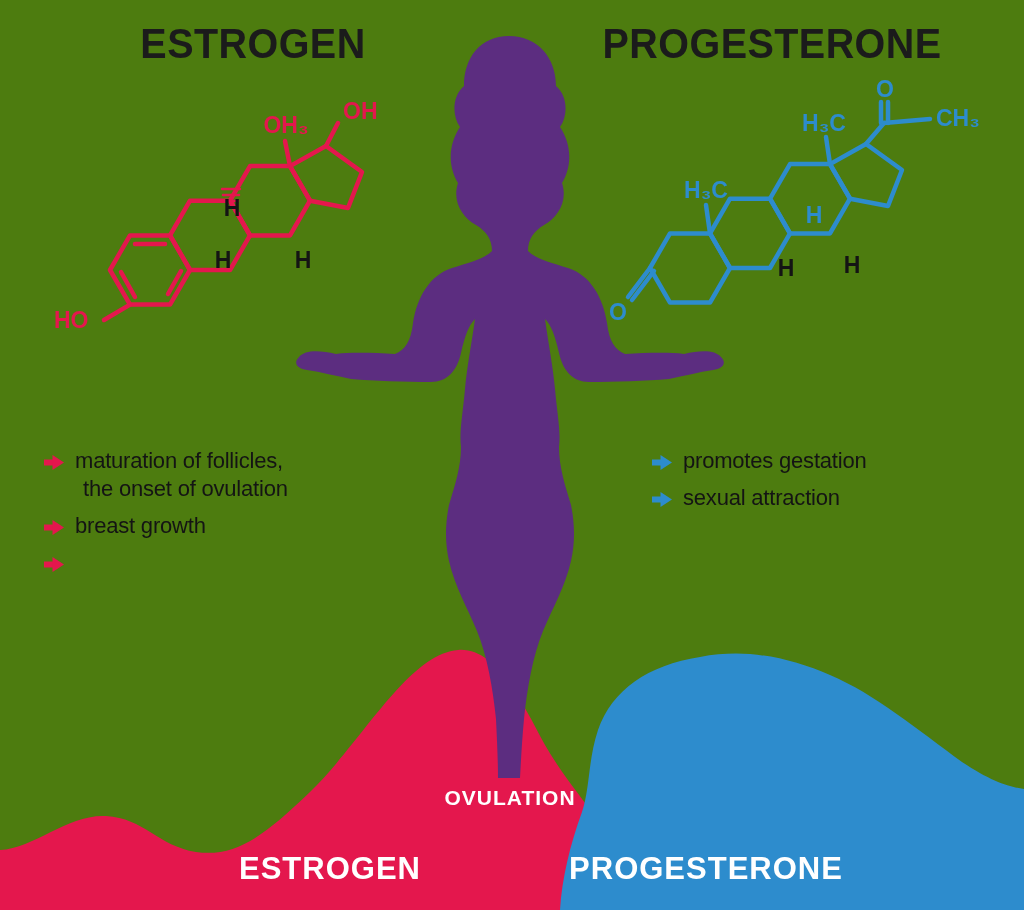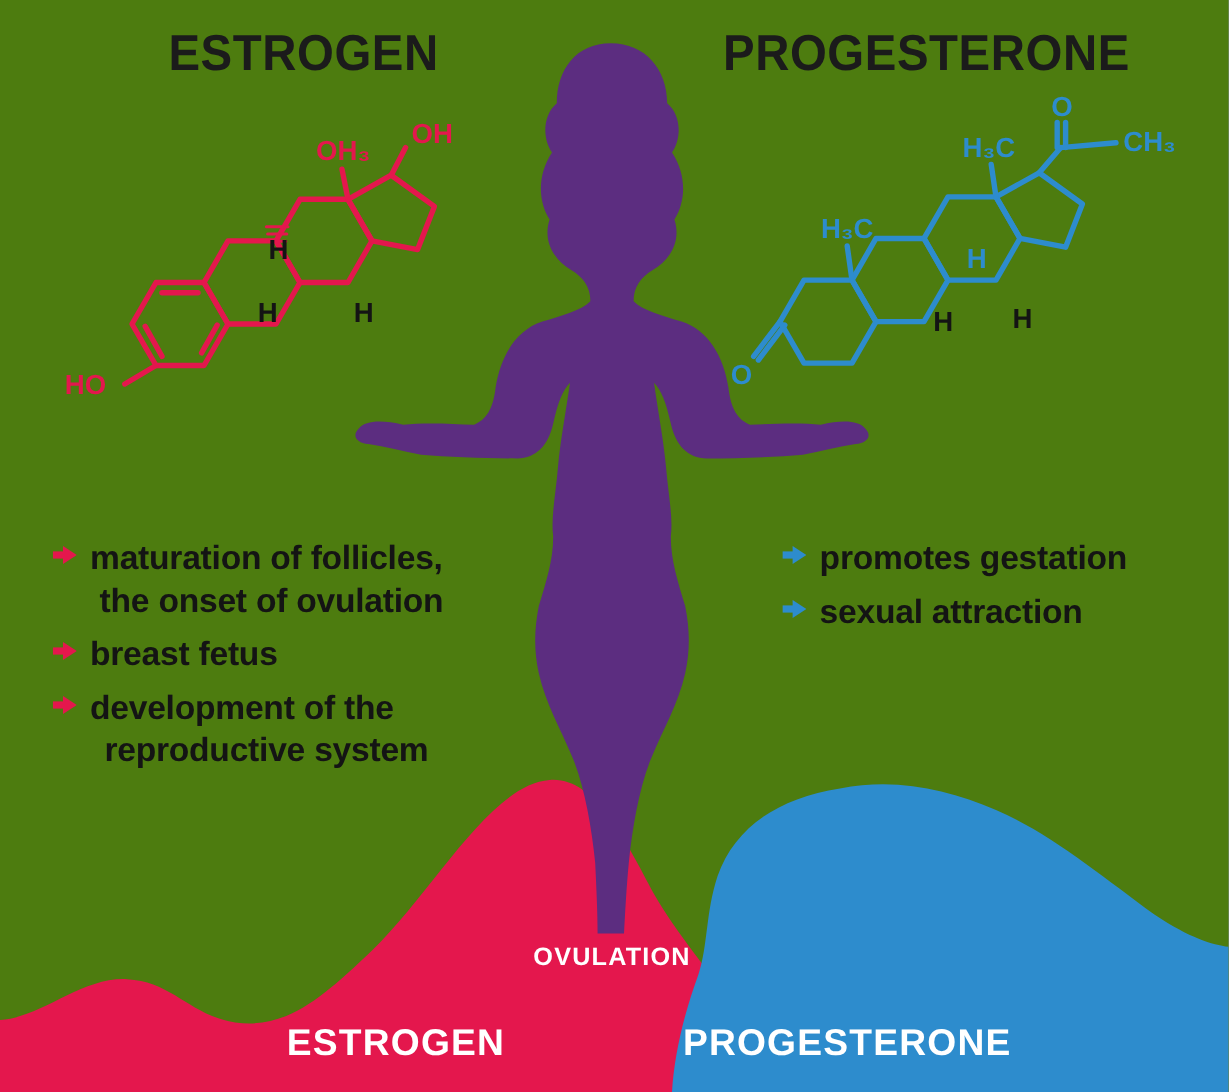--- a/index.html
+++ b/index.html
@@ -18,21 +18,21 @@
 
   .molecule { position:absolute; }
   .mol-left  { left:40px;  top:85px;  width:360px; height:260px; }
   .mol-right { left:600px; top:75px;  width:424px; height:270px; }
 
   .benefits { position:absolute; list-style:none; margin:0; padding:0; }
   .left-list  { left:44px;  top:447px; width:380px; }
   .right-list { left:652px; top:447px; width:360px; }
   .benefits li { display:flex; align-items:flex-start; margin-bottom:9px; }
   .arrow-icon { flex:0 0 auto; margin:8px 11px 0 0; }
-  .txt { font-size:28px; font-weight:700; color:#141414; line-height:1.27; letter-spacing:-.2px; }
+  .txt { font-size:22px; font-weight:400; color:#141414; line-height:1.27; letter-spacing:-.2px; }
   .l1,.l2 { display:block; }
   .left-list  li:nth-child(1) .l2 { padding-left:8px;  }
   .left-list  li:nth-child(3) .l2 { padding-left:12px; }
   .right-list li:nth-child(1) .l2 { padding-left:40px; }
   .right-list li:nth-child(3) .l2 { padding-left:28px; }
 
   .waves, .figure { position:absolute; left:0; top:0; width:1024px; height:910px; }
 
   .wave-label { position:absolute; color:#ffffff; font-weight:800; text-align:center; }
   .ovulation-label     { left:415px; top:786px; width:190px; font-size:21px; letter-spacing:1px; }
@@ -116,35 +116,31 @@
       </div>
     </li>
     <li>
       <svg class="arrow-icon" width="20" height="15" viewBox="0 0 20 15">
         <g fill="#e4174d">
             <rect x="0" y="4.5" width="9" height="6"></rect>
             <polygon points="8.5,0 20,7.5 8.5,15"></polygon>
           </g>
       </svg>
       <div class="txt">
-        <span class="l1">breast fetus</span>
+        <span class="l1">breast growth</span>
         <span class="l2"></span>
       </div>
     </li>
     <li>
       <svg class="arrow-icon" width="20" height="15" viewBox="0 0 20 15">
         <g fill="#e4174d">
             <rect x="0" y="4.5" width="9" height="6"></rect>
             <polygon points="8.5,0 20,7.5 8.5,15"></polygon>
           </g>
       </svg>
-      <div class="txt">
-        <span class="l1">development of the</span>
-        <span class="l2">reproductive system</span>
-      </div>
     </li>
   </ul>
 
   <ul class="benefits right-list">
     <li>
       <svg class="arrow-icon" width="20" height="15" viewBox="0 0 20 15">
         <g fill="#2d8ccd">
             <rect x="0" y="4.5" width="9" height="6"></rect>
             <polygon points="8.5,0 20,7.5 8.5,15"></polygon>
           </g>

